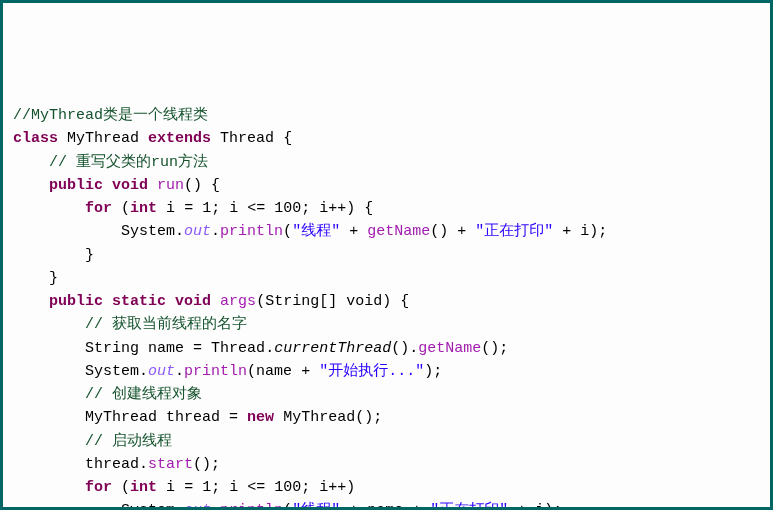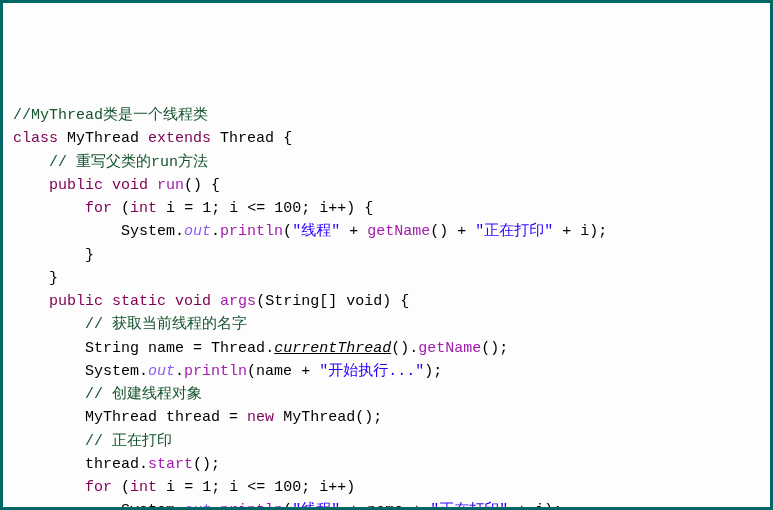--- a/index.html
+++ b/index.html
@@ -9,26 +9,26 @@
       line-height: 1.55;
       background: #fdfdfd;
       padding: 8px 10px;
       white-space: pre;
       border: 3px solid #006666;
       width: 773px;
       height: 510px;
       overflow: hidden;
     }
     .cm  { color: #14532d; }      
-    .kw  { color: #7f0055; font-weight: normal; }  
+    .kw  { color: #7f0055; font-weight: bold; }  
     .ty  { color: #000000; }      
     .fn  { color: #a21caf; }      
     .st  { color: #2a00ff; }      
     .sf  { color: #8b5cf6; font-style: italic; } 
-    .sm  { color: #000000; font-style: italic; text-decoration: underline; } 
+    .sm  { color: #000000; font-style: italic; } 
     .p   { color: #000000; }      
     .code-block { display: block; }
   </style>
 </head>
 <body>
 
 
 
 <span class="code-block"><span class="cm">//MyThread类是一个线程类</span>
 <span class="kw">class</span> <span class="ty">MyThread</span> <span class="kw">extends</span> <span class="ty">Thread</span> <span class="p">{</span>
@@ -37,21 +37,21 @@
         <span class="kw">for</span> <span class="p">(</span><span class="kw">int</span> <span>i</span> <span class="p">=</span> <span>1</span><span class="p">;</span> <span>i</span> <span class="p">&lt;=</span> <span>100</span><span class="p">;</span> <span>i</span><span class="p">++) {</span>
             <span>System</span><span class="p">.</span><span class="sf">out</span><span class="p">.</span><span class="fn">println</span><span class="p">(</span><span class="st">"线程"</span> <span class="p">+</span> <span class="fn">getName</span><span class="p">() +</span> <span class="st">"正在打印"</span> <span class="p">+</span> <span>i</span><span class="p">);</span>
         <span class="p">}</span>
     <span class="p">}</span>
     <span class="kw">public</span> <span class="kw">static</span> <span class="kw">void</span> <span class="fn">args</span><span class="p">(</span><span>String</span><span class="p">[]</span> <span>void</span><span class="p">) {</span>
         <span class="cm">// 获取当前线程的名字</span>
         <span>String</span> <span>name</span> <span class="p">=</span> <span>Thread</span><span class="p">.</span><span class="sm">currentThread</span><span class="p">().</span><span class="fn">getName</span><span class="p">();</span>
         <span>System</span><span class="p">.</span><span class="sf">out</span><span class="p">.</span><span class="fn">println</span><span class="p">(</span><span>name</span> <span class="p">+</span> <span class="st">"开始执行..."</span><span class="p">);</span>
         <span class="cm">// 创建线程对象</span>
         <span>MyThread</span> <span>thread</span> <span class="p">=</span> <span class="kw">new</span> <span>MyThread</span><span class="p">();</span>
-        <span class="cm">// 正在打印</span>
+        <span class="cm">// 启动线程</span>
         <span>thread</span><span class="p">.</span><span class="fn">start</span><span class="p">();</span>
         <span class="kw">for</span> <span class="p">(</span><span class="kw">int</span> <span>i</span> <span class="p">=</span> <span>1</span><span class="p">;</span> <span>i</span> <span class="p">&lt;=</span> <span>100</span><span class="p">;</span> <span>i</span><span class="p">++)</span>
             <span>System</span><span class="p">.</span><span class="sf">out</span><span class="p">.</span><span class="fn">println</span><span class="p">(</span><span class="st">"线程"</span> <span class="p">+</span> <span>name</span> <span class="p">+</span> <span class="st">"正在打印"</span> <span class="p">+</span> <span>i</span><span class="p">);</span>
           
     
 </span>
 
 
 
 

